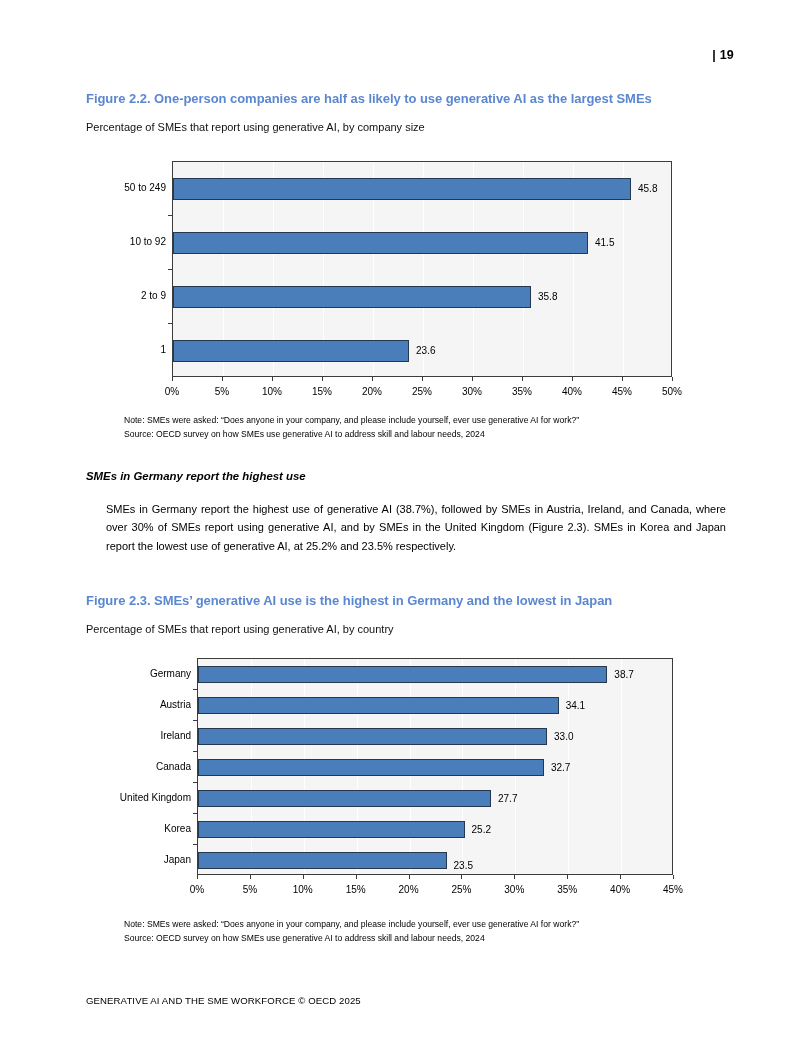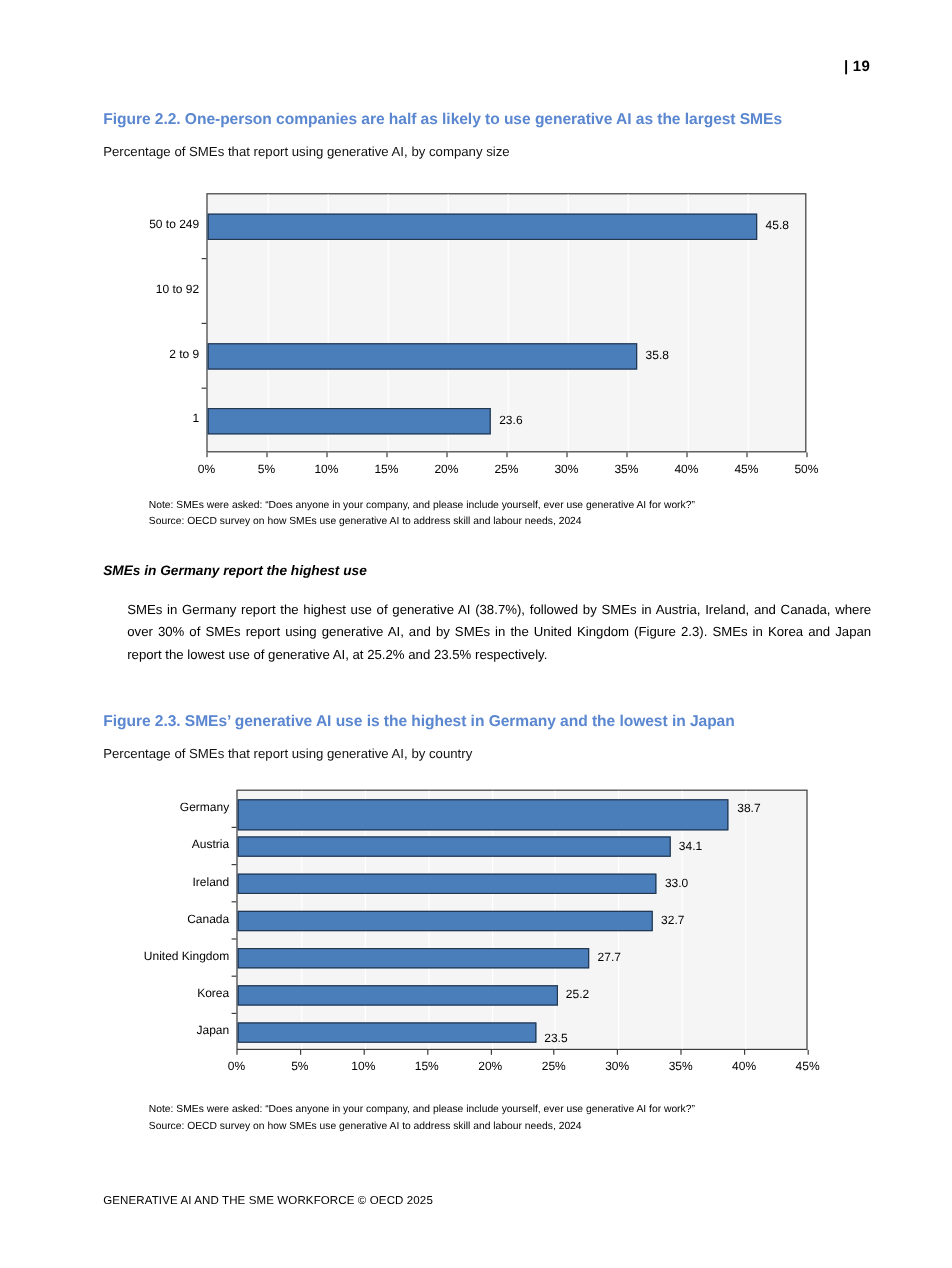--- a/index.html
+++ b/index.html
@@ -18,27 +18,28 @@
   .page {
     position: absolute;
     left: 0; top: 0;
     width: 793px;
     height: 1057px;
   }
 
   
   .page-header {
     position: absolute;
-    left: 16px;
+    left: 1px;
     top: 48px;
     width: 709px;
     text-align: right;
     font-size: 12.5px;
     font-weight: bold;
     letter-spacing: .2px;
+    padding-left: 24px;
   }
 
   
   .fig-title {
     position: absolute;
     left: 86px;
     width: 600px;
     color: #5b87d0;
     font-weight: bold;
     font-size: 13px;
@@ -171,20 +172,24 @@
         <div class="gridline" style="left: 200px;"></div>
         <div class="gridline" style="left: 250px;"></div>
         <div class="gridline" style="left: 300px;"></div>
         <div class="gridline" style="left: 350px;"></div>
         <div class="gridline" style="left: 400px;"></div>
         <div class="gridline" style="left: 450px;"></div>
         <div class="gridline" style="left: 500px;"></div>
         <div class="bar-row" style="top: 16px; height: 22px; width: 500px;">
           <div class="bar" style="width: 458px;"></div>
           <div class="bar-label" style="left: 465px; top: 6px;">45.8</div>
+        </div>
+        <div class="bar-row" style="top: 70px; height: 22px; width: 500px;">
+          <div class="bar" style="width: 415px;"></div>
+          <div class="bar-label" style="left: 422px; top: 6px;">41.5</div>
         </div>
         <div class="bar-row" style="top: 124px; height: 22px; width: 500px;">
           <div class="bar" style="width: 358px;"></div>
           <div class="bar-label" style="left: 365px; top: 6px;">35.8</div>
         </div>
         <div class="bar-row" style="top: 178px; height: 22px; width: 500px;">
           <div class="bar" style="width: 236px;"></div>
           <div class="bar-label" style="left: 243px; top: 6px;">23.6</div>
         </div>
       </div>
@@ -232,21 +237,21 @@
       <div class="plot" style="left: 197px; top: 658px; width: 476px; height: 217px;">
         <div class="gridline" style="left: 52.8889px;"></div>
         <div class="gridline" style="left: 105.778px;"></div>
         <div class="gridline" style="left: 158.667px;"></div>
         <div class="gridline" style="left: 211.556px;"></div>
         <div class="gridline" style="left: 264.444px;"></div>
         <div class="gridline" style="left: 317.333px;"></div>
         <div class="gridline" style="left: 370.222px;"></div>
         <div class="gridline" style="left: 423.111px;"></div>
         <div class="gridline" style="left: 476px;"></div>
-        <div class="bar-row" style="top: 7px; height: 26px; width: 476px; padding-left: 24px;">
+        <div class="bar-row" style="top: 7px; height: 17px; width: 476px; padding-left: 24px;">
           <div class="bar" style="width: 409.36px;"></div>
           <div class="bar-label" style="left: 416.36px; top: 3.5px;">38.7</div>
         </div>
         <div class="bar-row" style="top: 38px; height: 17px; width: 476px;">
           <div class="bar" style="width: 360.702px;"></div>
           <div class="bar-label" style="left: 367.702px; top: 3.5px;">34.1</div>
         </div>
         <div class="bar-row" style="top: 69px; height: 17px; width: 476px;">
           <div class="bar" style="width: 349.067px;"></div>
           <div class="bar-label" style="left: 356.067px; top: 3.5px;">33.0</div>

